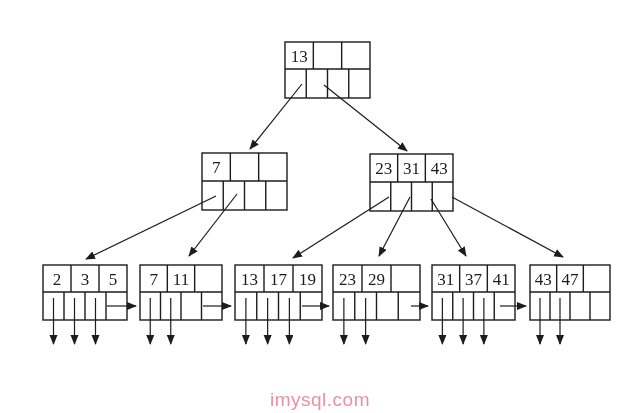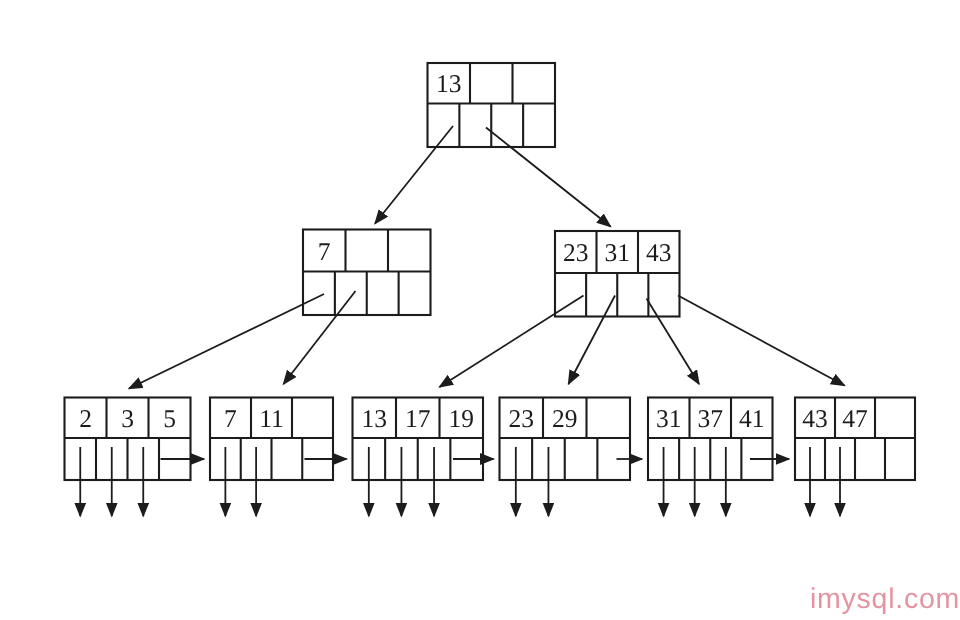--- a/index.html
+++ b/index.html
@@ -12,21 +12,21 @@
     font-family:"Liberation Serif", serif;
     font-size:17px;
   }
   .caption {
     position:absolute; left:0; top:372px; width:640px;
     text-align:center; font-size:17px; color:#1c1c1c;
     letter-spacing:0.3px;
   }
   .watermark {
     position:absolute; left:0; top:389px; width:640px;
-    text-align:right; font-family:"Liberation Sans", sans-serif;
+    text-align:center; font-family:"Liberation Sans", sans-serif;
     font-size:19px; color:#e493a0; letter-spacing:0.5px;
   }
 </style>
 </head>
 <body>
 
 <div class="stage">
   <svg class="diagram-svg" width="640" height="413" viewBox="0 0 640 413">
     <defs>
       <marker id="ah" markerUnits="userSpaceOnUse" markerWidth="12" markerHeight="10" refX="9" refY="4" orient="auto">

